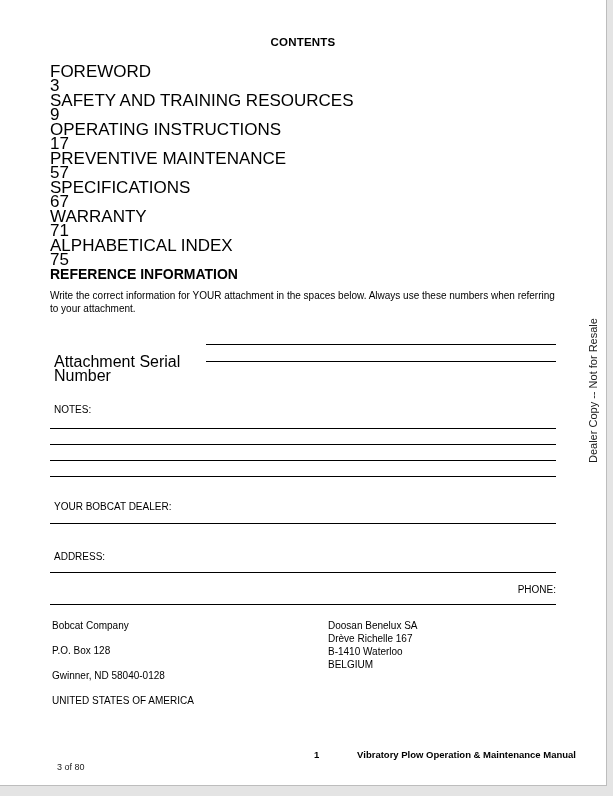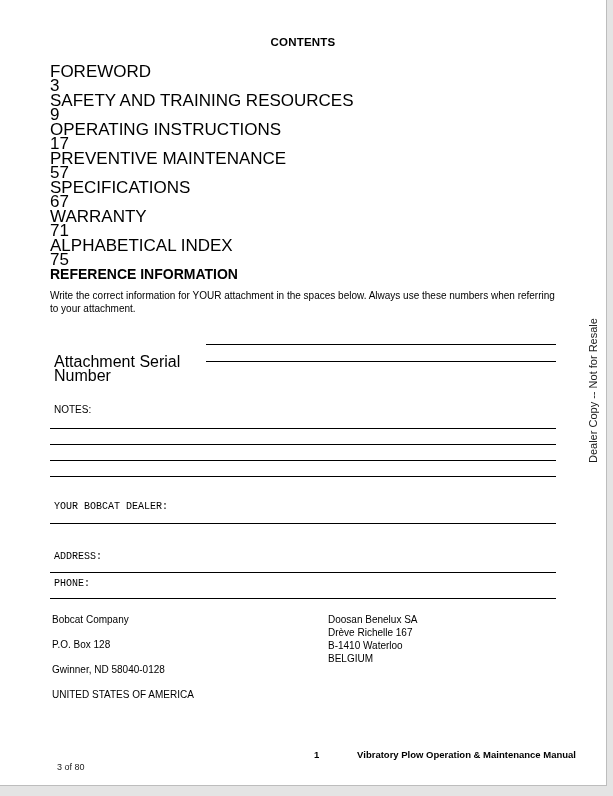--- a/index.html
+++ b/index.html
@@ -65,25 +65,25 @@
   .blank-line{height:16px;border-bottom:1px solid #000;}
   .blank-line.second{height:17px;}
   .notes-label{
     margin-top:20px;padding-left:4px;
     font-size:10px;line-height:13px;
   }
   .note-line{height:16px;border-bottom:1px solid #000;}
   .note-line.first{height:13px;}
   .field-label{
     padding-left:4px;
-    font-size:10px;line-height:13px;font-family:Liberation Mono, monospace;
+    font-size:10px;line-height:13px;
   }
   .field-label.dealer{margin-top:23px;}
   .field-label.address{margin-top:26px;}
-  .field-label.phone{margin-top:4px;}
+  .field-label.phone{margin-top:10px;text-align:right;}
   .field-line{border-bottom:1px solid #000;}
   .field-line.dealer-line{height:11px;}
   .field-line.address-line{height:10px;}
   .field-line.phone-line{height:9px;}
   .addresses{
     display:flex;margin-top:14px;
     font-size:10px;line-height:13px;
   }
   .addr-col{display:flex;flex-direction:column;}
   .addr-col.left{width:278px;padding-left:2px;gap:12px;}

